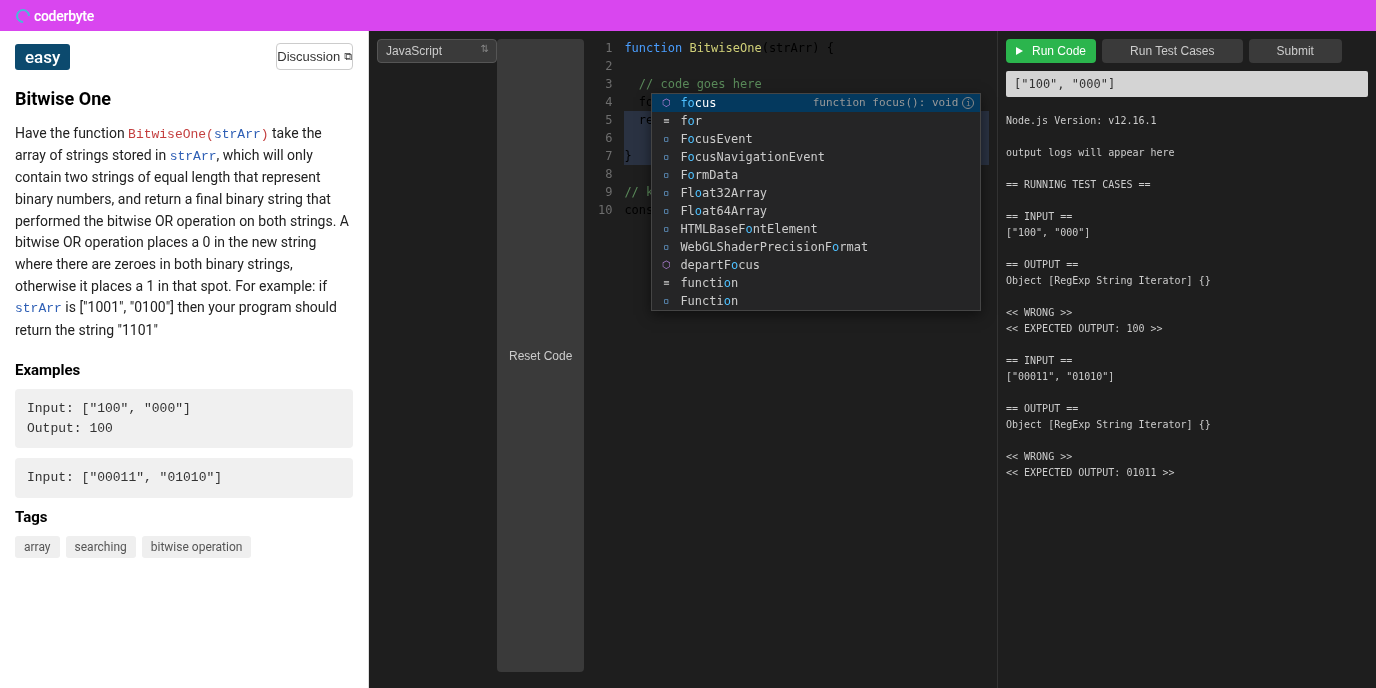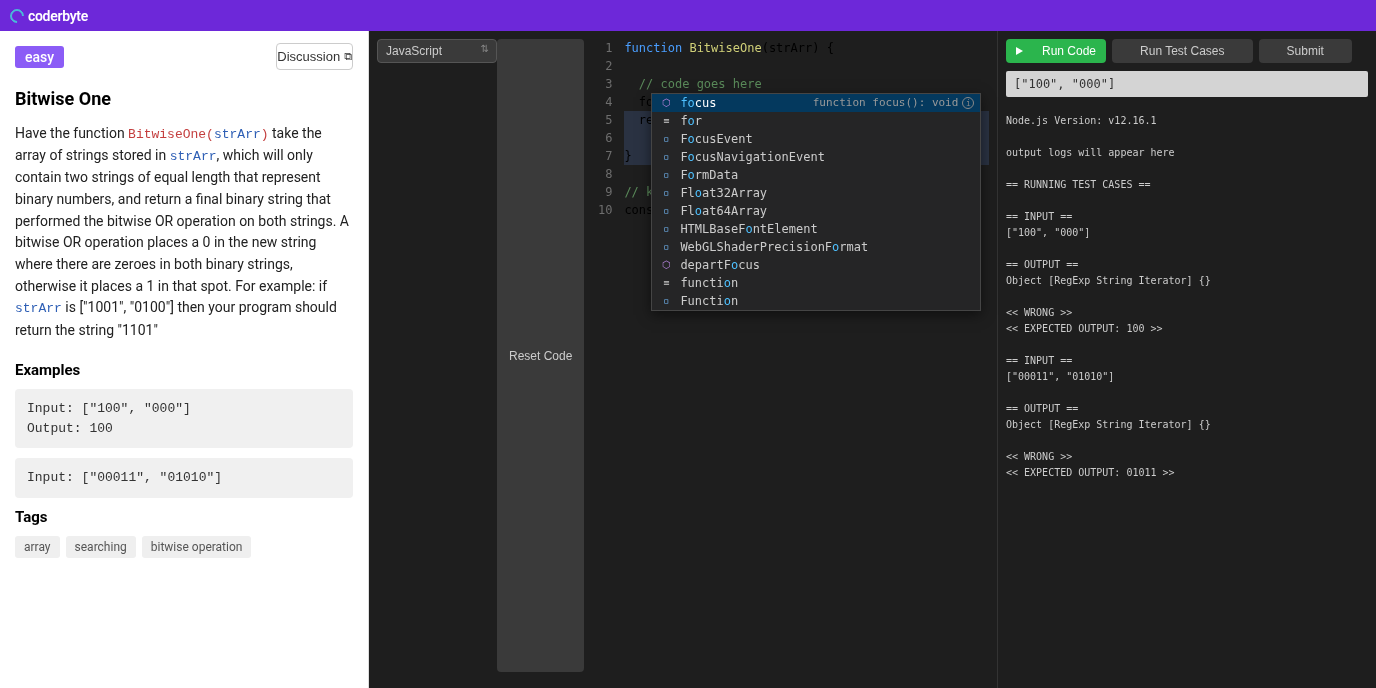--- a/index.html
+++ b/index.html
@@ -1,29 +1,29 @@
 <!DOCTYPE html>
 <html><head>
 <meta charset="utf-8">
 <style>
 * { margin: 0; padding: 0; box-sizing: border-box; }
 body { font-family: -apple-system, BlinkMacSystemFont, 'Segoe UI', Roboto, sans-serif; background: #1a1a1a; height: 688px; width: 1376px; overflow: hidden; }
 
-.header { background: #6d28d9; height: 31px; display: flex; align-items: center; padding: 0 10px; }
+.header { background: #d946ef; height: 31px; display: flex; align-items: center; padding: 0 16px; }
 .logo { display: flex; align-items: center; gap: 4px; }
 .logo-icon { width: 14px; height: 14px; border: 2px solid #4ab8d8; border-radius: 50%; border-right-color: transparent; transform: rotate(45deg); }
 .logo-text { color: #fff; font-weight: 600; font-size: 14px; letter-spacing: -0.3px; }
 
 .main { display: flex; height: 657px; }
 
 .left-panel { width: 369px; background: #fff; padding: 12px 15px; overflow-y: auto; border-right: 1px solid #ddd; position: relative; }
 .left-panel::-webkit-scrollbar { width: 8px; }
 .left-panel::-webkit-scrollbar-thumb { background: #888; border-radius: 4px; }
 .left-top { display: flex; justify-content: space-between; align-items: center; margin-bottom: 18px; }
-.badge { background: #8b5cf6; color: #fff; font-size: 14px; padding: 3px 10px; border-radius: 3px; font-weight: 500; }
+.badge { background: #0c4a6e; color: #fff; font-size: 17px; padding: 3px 10px; border-radius: 3px; font-weight: 500; }
 .discussion-btn { background: #fff; border: 1px solid #ccc; padding: 5px 0; border-radius: 4px; font-size: 13px; color: #333; display: flex; align-items: center; gap: 4px; cursor: pointer; }
 .ext-icon { font-size: 11px; }
 
 h1.title { font-size: 18px; font-weight: 700; color: #000; margin-bottom: 14px; }
 .desc { font-size: 14px; line-height: 1.55; color: #222; margin-bottom: 20px; }
 .code-inline { font-family: 'Courier New', monospace; color: #c43e3e; font-size: 13px; }
 .code-inline.blue { color: #2e5fb5; }
 
 h2.section { font-size: 15px; font-weight: 700; margin-bottom: 10px; color: #000; }
 .example-box { background: #f0f0f0; padding: 10px 12px; border-radius: 4px; font-family: 'Courier New', monospace; font-size: 13px; line-height: 1.5; margin-bottom: 10px; color: #333; }
@@ -54,21 +54,21 @@
 .ac-icon.cube { color: #b180d7; }
 .ac-icon.sq { color: #75beff; }
 .ac-icon.snip { color: #ccc; }
 .ac-label { flex: 1; }
 .ac-hl { color: #4fc1ff; }
 .ac-hint { color: #999; font-size: 11px; margin-left: auto; padding-left: 10px; }
 .info-circle { display: inline-block; width: 12px; height: 12px; border: 1px solid #888; border-radius: 50%; font-size: 8px; text-align: center; line-height: 11px; margin-left: 4px; color: #888; }
 
 .right-panel { width: 378px; background: #1e1e1e; display: flex; flex-direction: column; padding: 8px; }
 .right-toolbar { display: flex; gap: 6px; margin-bottom: 8px; }
-.run-btn { background: #2bb54d; color: #fff; border: none; padding: 5px 10px; border-radius: 4px; font-size: 12px; cursor: pointer; display: flex; align-items: center; gap: 19px; }
+.run-btn { background: #2bb54d; color: #fff; border: none; padding: 5px 10px; border-radius: 4px; font-size: 12px; cursor: pointer; display: flex; align-items: center; gap: 9px; }
 .play-icon { width: 0; height: 0; border-left: 7px solid #fff; border-top: 4px solid transparent; border-bottom: 4px solid transparent; display: inline-block; }
 .test-btn, .submit-btn { background: #3a3a3a; color: #ccc; border: none; padding: 5px 28px; border-radius: 4px; font-size: 12px; cursor: pointer; }
 .input-box { background: #d4d4d4; padding: 6px 8px; font-family: monospace; font-size: 12px; color: #333; border-radius: 2px; margin-bottom: 16px; }
 .console { font-family: 'Menlo', 'Consolas', monospace; font-size: 10px; color: #ccc; line-height: 1.6; white-space: pre-wrap; }
 </style>
 </head>
 <body>
 
 <div class="header">
   <div class="logo">

